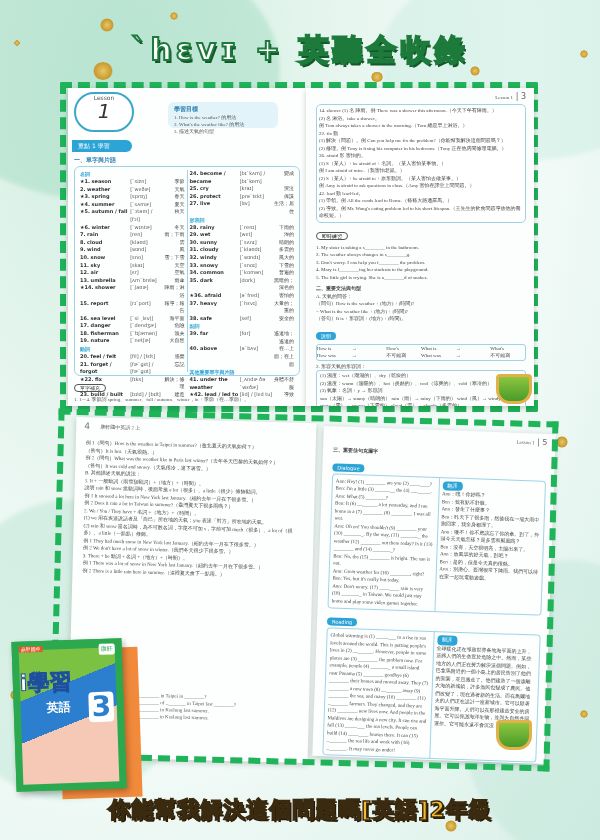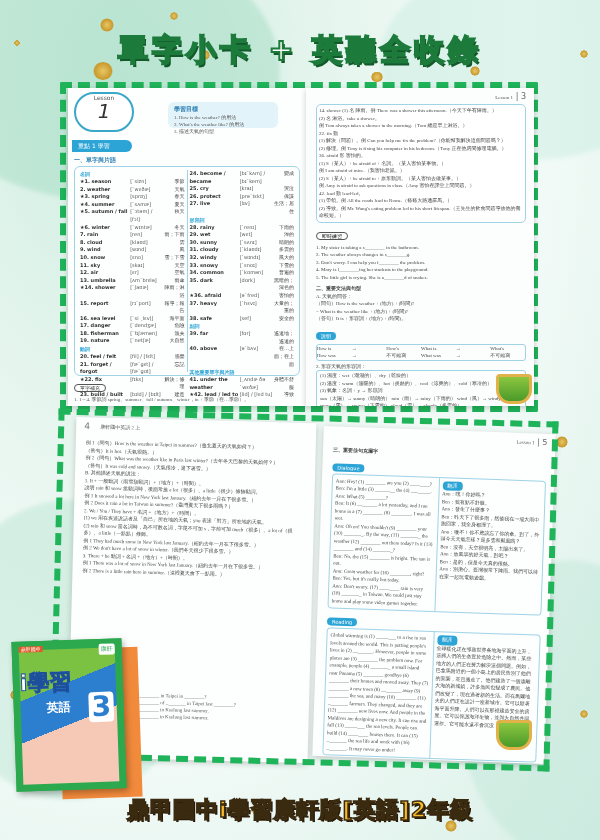--- a/index.html
+++ b/index.html
@@ -69,21 +69,21 @@
 <div class="gold" style="left:370px;top:72px;width:14px;height:10px"></div>
 <div class="gold" style="left:470px;top:66px;width:10px;height:10px"></div>
 <div class="gold" style="left:14px;top:40px;width:6px;height:6px"></div>
 <div class="gold" style="left:580px;top:50px;width:8px;height:8px"></div>
 <div class="gold" style="left:556px;top:436px;width:12px;height:12px"></div>
 <div class="gold" style="left:445px;top:820px;width:12px;height:12px"></div>
 <div class="gold" style="left:252px;top:806px;width:10px;height:10px"></div>
 <div class="gold" style="left:10px;top:690px;width:10px;height:10px"></div>
 <div class="gold" style="left:580px;top:710px;width:8px;height:8px"></div>
 
-<div class="banner">單字小卡 + 英聽全收錄</div>
+<div class="banner">ˋhɛvɪ + 英聽全收錄</div>
 
 <div class="frame"></div>
 
 <div class="page p-top-left">
   <div class="lesson-cloud">
     <div class="l">Lesson</div>
     <div class="n">1</div>
   </div>
   <div class="goal-box">
     <div class="t">學習目標</div>
@@ -470,13 +470,13 @@
 <div class="book-orange"></div>
 <div class="book">
   <div class="inner"></div>
   <div class="topline">鼎甲國中</div>
   <div class="badge">康軒</div>
   <div class="title">i學習</div>
   <div class="sub">英語</div>
   <div class="num">3</div>
 </div>
 
-<div class="footer">鼎甲國中i學習康軒版[英語]2年級</div>
+<div class="footer">你能幫我解決這個問題嗎[英語]2年級</div>
 
 </body></html>

